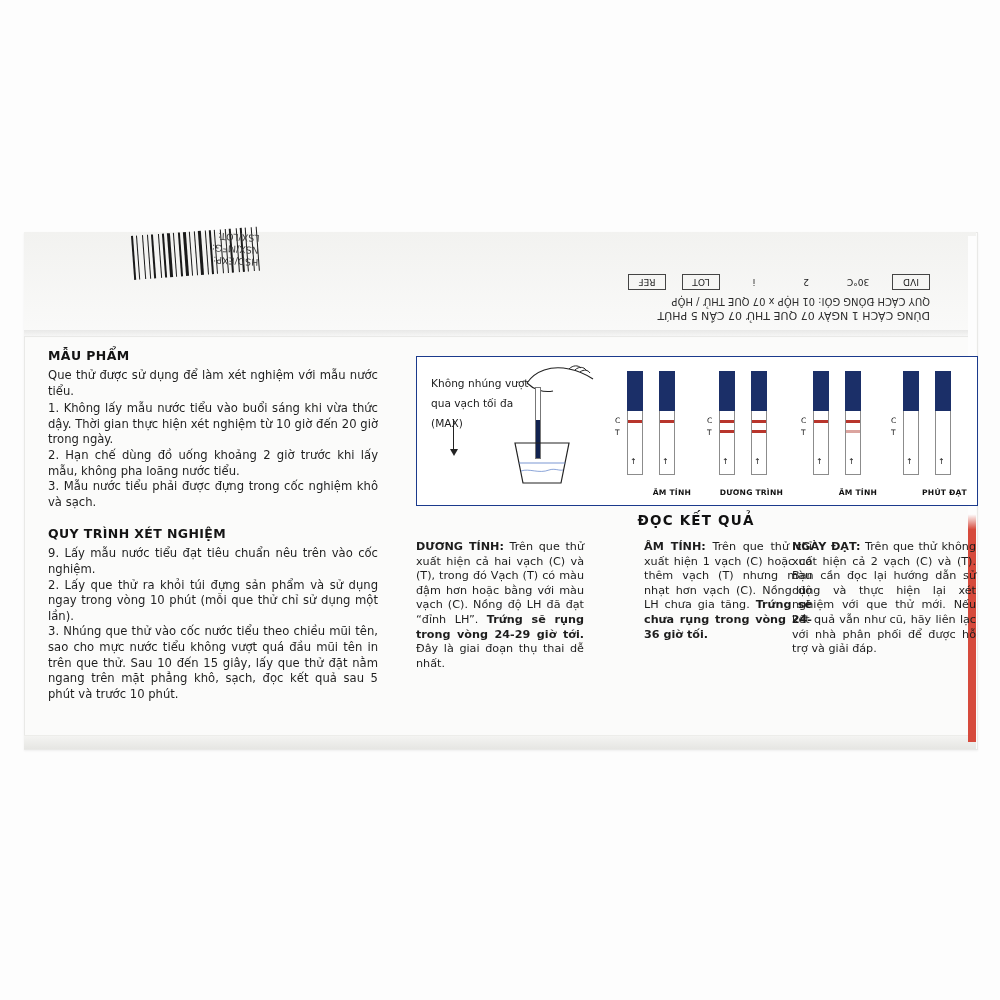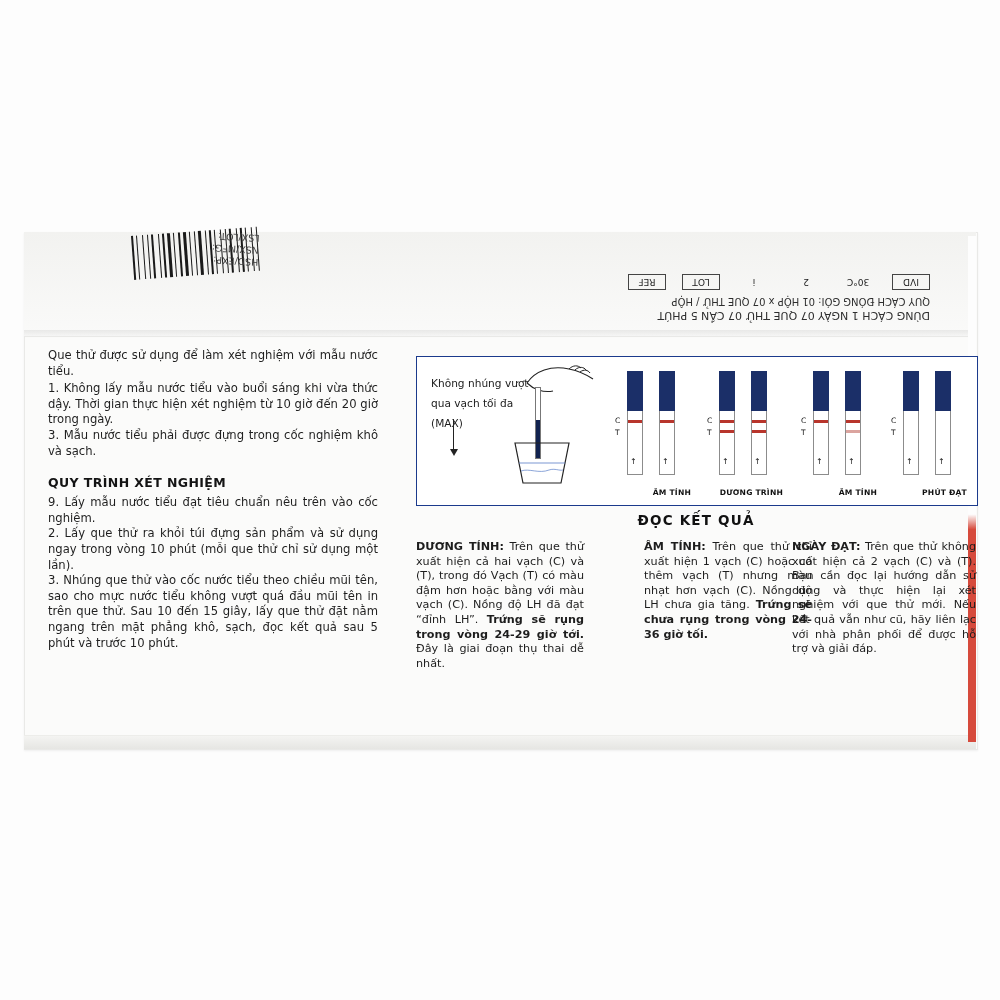--- a/index.html
+++ b/index.html
@@ -236,22 +236,24 @@
   </div>
 
   <div id="lid-right-block">
     <div class="l1">DÙNG CÁCH 1 NGÀY 07 QUE THỬ 07 CẦN 5 PHÚT</div>
     <div class="l2">QUY CÁCH ĐÓNG GÓI: 01 HỘP x 07 QUE THỬ / HỘP</div>
   </div>
 
   <div id="panel">
 
     <div class="col-left">
+      <h3 class="sect">MẪU PHẨM</h3>
       <p class="body-txt">Que thử được sử dụng để làm xét nghiệm với mẫu nước tiểu.</p>
       <p class="body-txt li">1. Không lấy mẫu nước tiểu vào buổi sáng khi vừa thức dậy. Thời gian thực hiện xét nghiệm từ 10 giờ đến 20 giờ trong ngày.</p>
+      <p class="body-txt li">2. Hạn chế dùng đồ uống khoảng 2 giờ trước khi lấy mẫu, không pha loãng nước tiểu.</p>
       <p class="body-txt li">3. Mẫu nước tiểu phải được đựng trong cốc nghiệm khô và sạch.</p>
 
       <h3 class="sect" style="margin-top:16px;">QUY TRÌNH XÉT NGHIỆM</h3>
       <p class="body-txt li">9. Lấy mẫu nước tiểu đạt tiêu chuẩn nêu trên vào cốc nghiệm.</p>
       <p class="body-txt li">2. Lấy que thử ra khỏi túi đựng sản phẩm và sử dụng ngay trong vòng 10 phút (mỗi que thử chỉ sử dụng một lần).</p>
       <p class="body-txt li">3. Nhúng que thử vào cốc nước tiểu theo chiều mũi tên, sao cho mực nước tiểu không vượt quá đầu mũi tên in trên que thử. Sau 10 đến 15 giây, lấy que thử đặt nằm ngang trên mặt phẳng khô, sạch, đọc kết quả sau 5 phút và trước 10 phút.</p>
     </div>
 
     <div id="illo">
       <div id="illo-note">Không nhúng vượt qua vạch tối đa (MAX)</div>

